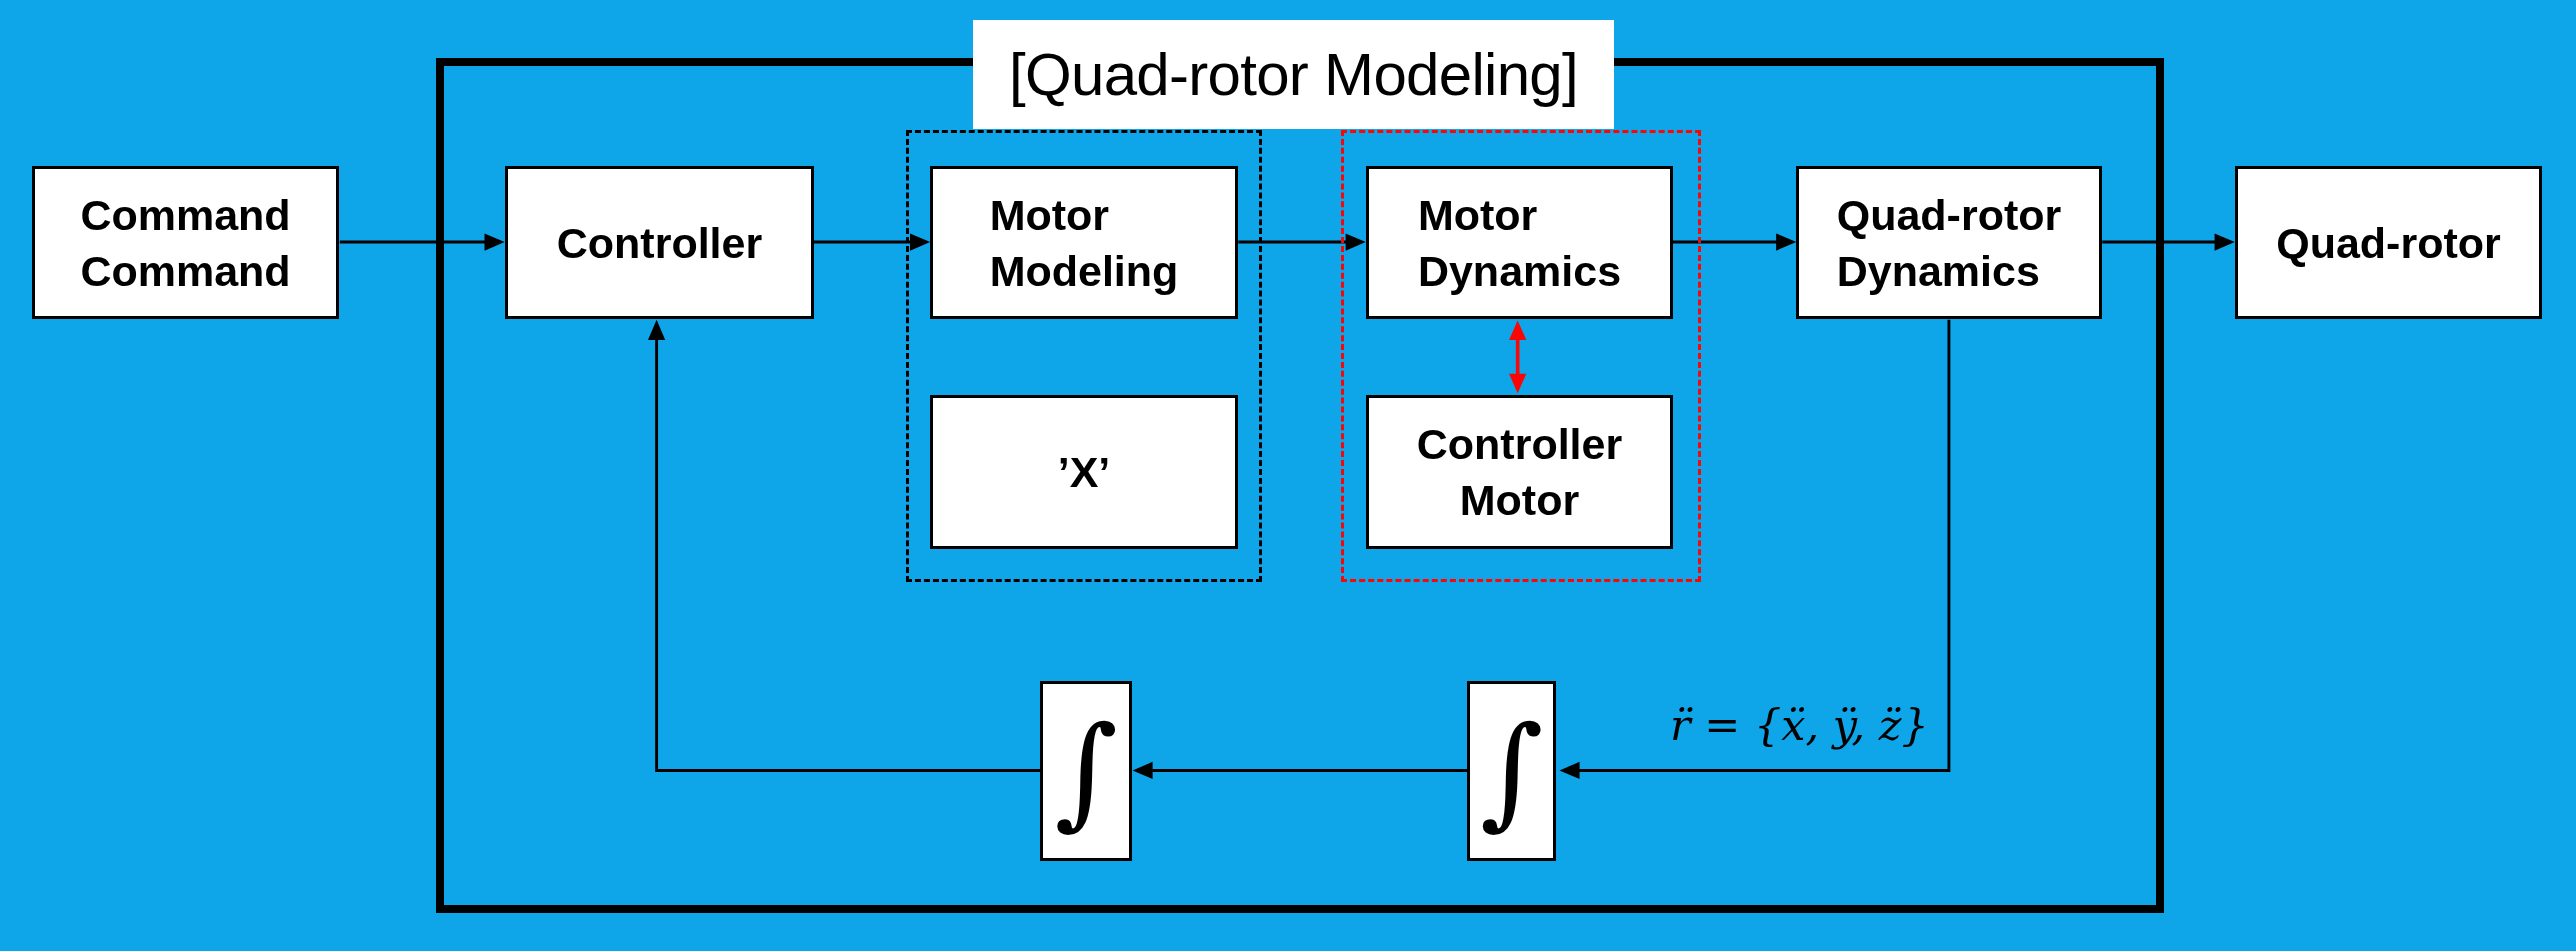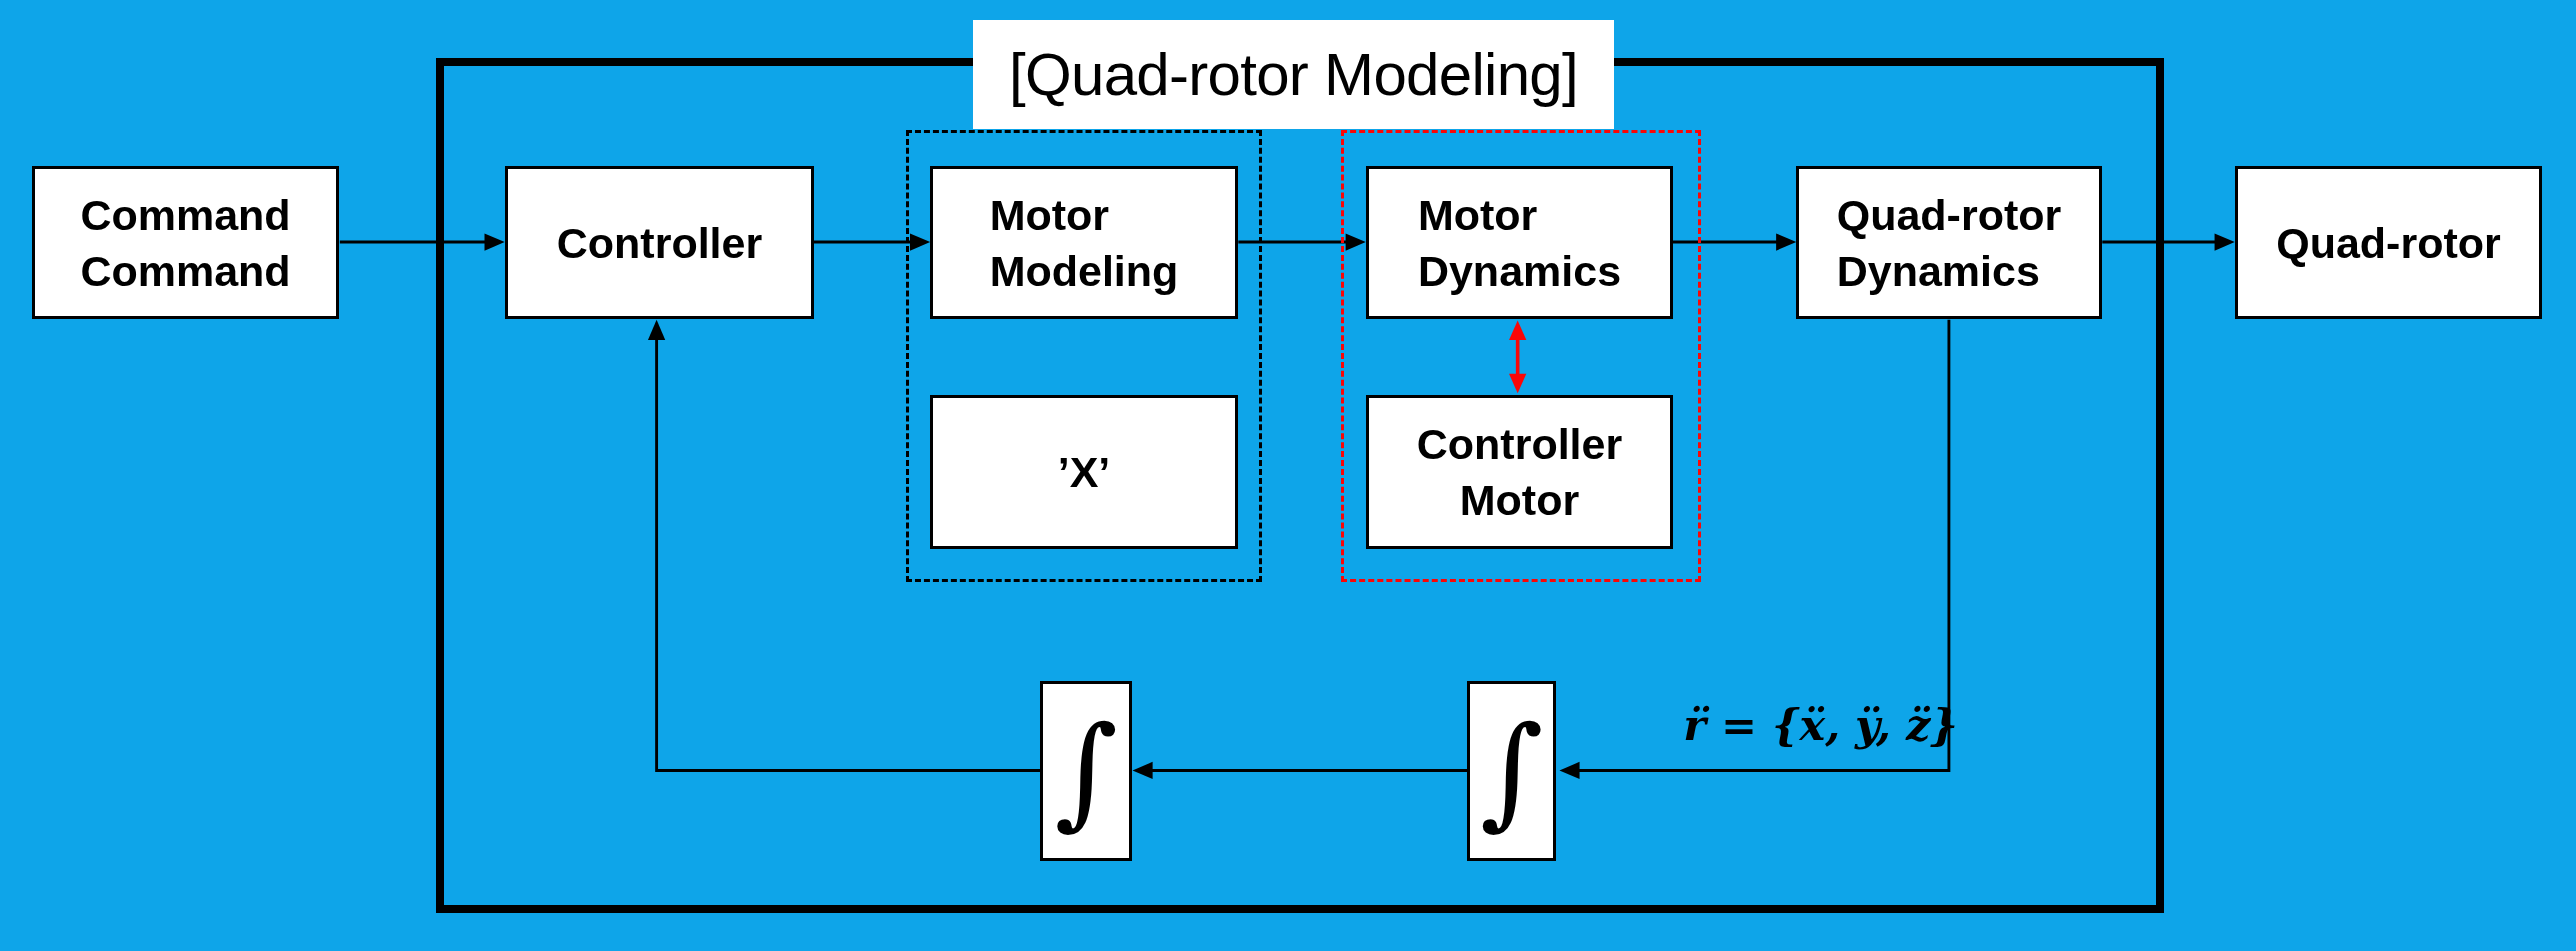--- a/index.html
+++ b/index.html
@@ -41,22 +41,22 @@
 
   
   .integ{position:absolute;background:#ffffff;border:3.6px solid #000;box-sizing:border-box;
          display:flex;align-items:center;justify-content:center;z-index:3;}
   .i1{left:1040px;top:681px;width:92px;height:180px;}
   .i2{left:1467px;top:681px;width:89px;height:180px;}
   .integ .sym{font-family:"DejaVu Serif",serif;font-size:122px;line-height:173px;font-weight:400;}
 
   
   .formula{position:absolute;left:1670px;top:693px;width:288px;height:65px;z-index:4;
-           font-family:"DejaVu Serif",serif;font-style:italic;font-weight:700;
-           font-size:43px;line-height:65px;text-align:right;white-space:nowrap;}
+           font-family:"DejaVu Serif",serif;font-style:italic;font-weight:400;
+           font-size:43px;line-height:65px;text-align:left;white-space:nowrap;}
 </style>
 </head>
 <body>
 
 <div class="page">
 
   <div class="frame"></div>
   <div class="title">[Quad-rotor Modeling]</div>
 
   <svg class="wires" width="2576" height="952" viewBox="0 0 3578 1322">

